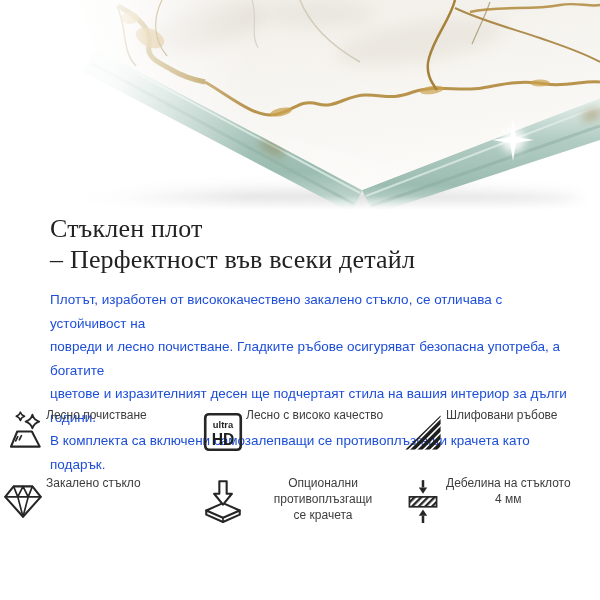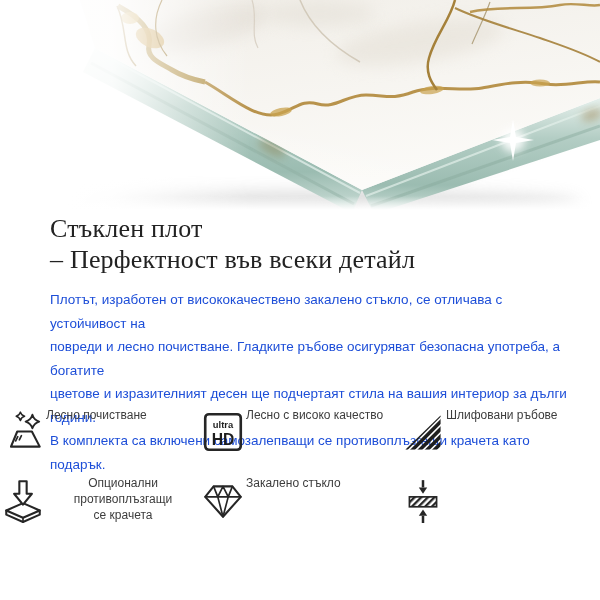--- a/index.html
+++ b/index.html
@@ -174,55 +174,57 @@
         <div class="feature-label">Шлифовани ръбове</div>
       </div>
 
     </div>
 
     <div class="feature-row">
 
       <div class="feature-item">
         <div class="icon-box">
           <svg width="46" height="46" viewBox="0 0 44 44">
+            <path class="ic" d="M13 9 L31 9 L39 19 L22 38 L5 19 Z"></path>
+            <path class="ic-thin" d="M5 19 L39 19"></path>
+            <path class="ic-thin" d="M13 9 L17 19 L22 9 L27 19 L31 9"></path>
+            <path class="ic-thin" d="M17 19 L22 38 L27 19"></path>
+          </svg>
+        </div>
+        <div class="feature-label">Закалено стъкло</div>
+      </div>
+
+      <div class="feature-item">
+        <div class="icon-box">
+          <svg width="46" height="46" viewBox="0 0 44 44">
             <path d="M22 25 L38 32 L22 39 L6 32 Z" fill="#ffffff" stroke="#262626" stroke-width="2" stroke-linejoin="round"></path>
             <path class="ic" d="M6 32 L6 36 L22 43 L38 36 L38 32"></path>
             <path class="ic-thin" d="M22 39 L22 43"></path>
             <path d="M18.5 4 L25.5 4 L25.5 16 L30.5 16 L22 26.5 L13.5 16 L18.5 16 Z" fill="#ffffff" stroke="#262626" stroke-width="2" stroke-linejoin="round"></path>
           </svg>
         </div>
         <div class="feature-label">Опционални противоплъзгащи
 се крачета</div>
-      </div>
-
-      <div class="feature-item">
-        <div class="icon-box">
-          <svg width="46" height="46" viewBox="0 0 44 44">
-            <path class="ic" d="M13 9 L31 9 L39 19 L22 38 L5 19 Z"></path>
-            <path class="ic-thin" d="M5 19 L39 19"></path>
-            <path class="ic-thin" d="M13 9 L17 19 L22 9 L27 19 L31 9"></path>
-            <path class="ic-thin" d="M17 19 L22 38 L27 19"></path>
-          </svg>
-        </div>
-        <div class="feature-label">Закалено стъкло</div>
       </div>
 
       <div class="feature-item">
         <div class="icon-box">
           <svg width="46" height="46" viewBox="0 0 44 44">
             <defs>
               <pattern id="hatch6" width="4.5" height="4.5" patternUnits="userSpaceOnUse" patternTransform="rotate(45)">
                 <rect width="4.5" height="4.5" fill="#ffffff"></rect>
                 <rect width="2.2" height="4.5" fill="#262626"></rect>
               </pattern>
             </defs>
             <rect x="9" y="19" width="26" height="9.5" fill="url(#hatch6)" stroke="#262626" stroke-width="1.6"></rect>
             <line x1="22" y1="3" x2="22" y2="10" stroke="#262626" stroke-width="2.4"></line>
             <path class="ic-fill" d="M18 10 L26 10 L22 16 Z"></path>
             <line x1="22" y1="44" x2="22" y2="37" stroke="#262626" stroke-width="2.4"></line>
             <path class="ic-fill" d="M18 37 L26 37 L22 31 Z"></path>
           </svg>
         </div>
+        <div class="feature-label">Дебелина на стъклото
+4 мм</div>
       </div>
 
     </div>
   </div>
 </div>
 
 </body></html>

